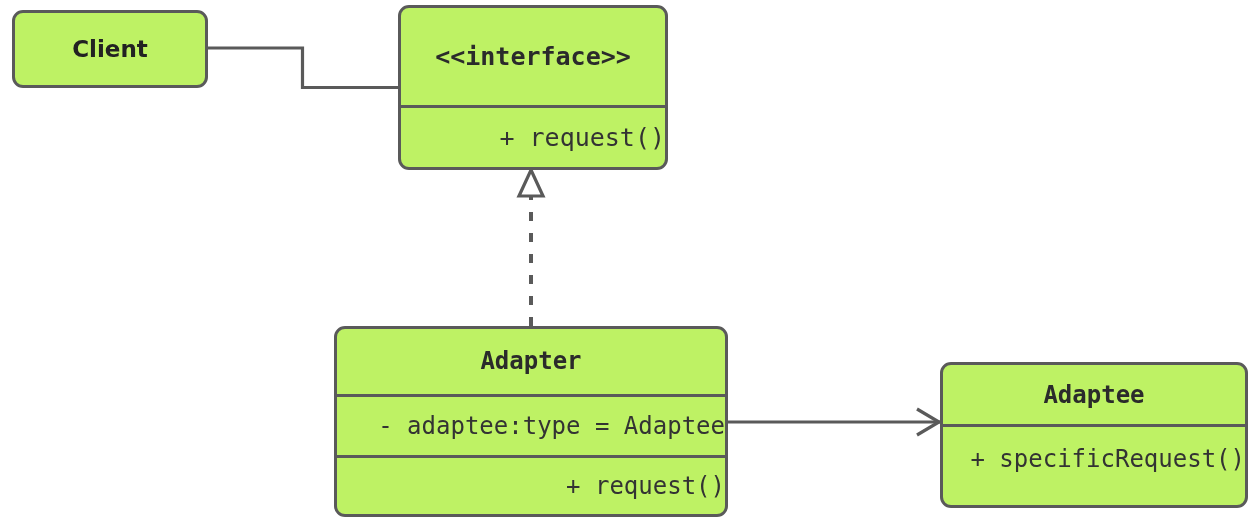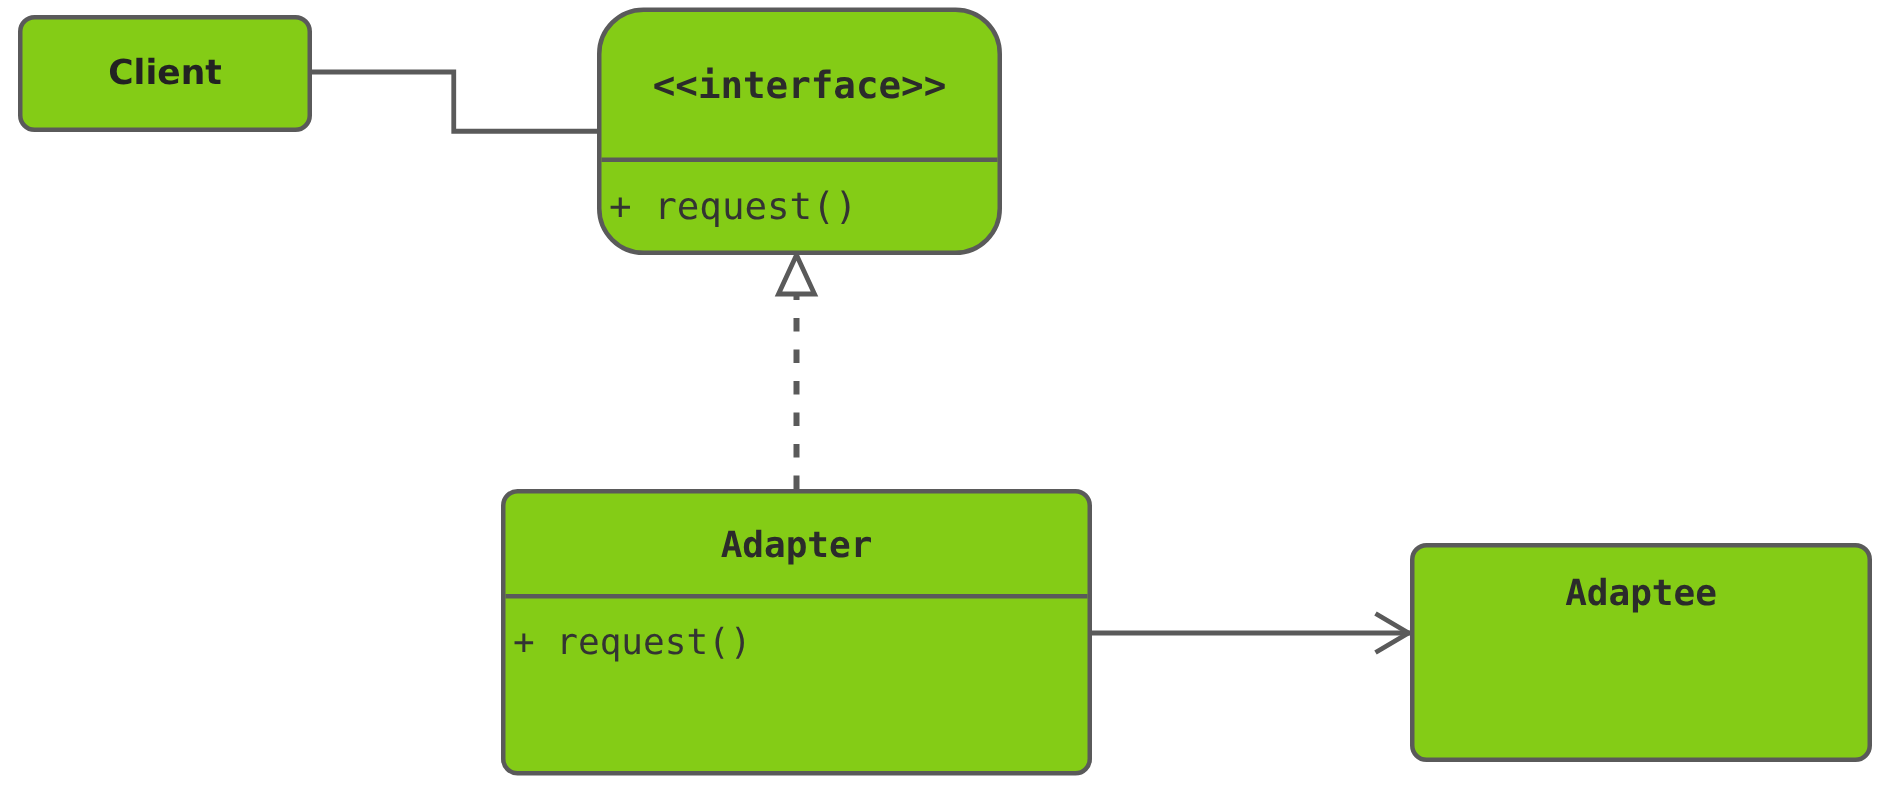--- a/index.html
+++ b/index.html
@@ -15,21 +15,21 @@
     position: relative;
     width: 1260px;
     height: 525px;
     background: #ffffff;
     overflow: hidden;
   }
   
   .uml-box {
     position: absolute;
     box-sizing: border-box;
-    background: #84cc16;
+    background: #bef264;
     border: 3px solid #5a5a5a;
     border-radius: 11px;
     z-index: 5;
     display: flex;
     flex-direction: column;
   }
   .compartment {
     box-sizing: border-box;
     display: flex;
     align-items: center;
@@ -37,21 +37,21 @@
   }
   .compartment + .compartment {
     border-top: 3px solid #5a5a5a;
   }
   .comp-title {
     justify-content: center;
     flex-direction: column;
     text-align: center;
   }
   .comp-member {
-    justify-content: flex-start;
+    justify-content: flex-end;
     padding-left: 5px;
   }
   .title-mono-bold {
     font-family: "DejaVu Sans Mono", monospace;
     font-weight: bold;
     color: #2b2b2b;
     letter-spacing: 0px;
   }
   .title-sans-bold {
     font-family: "DejaVu Sans", sans-serif;
@@ -71,21 +71,21 @@
   }
 
   
   #box-client {
     left: 12px;  top: 10px;  width: 196px; height: 78px;
   }
   #box-client .comp-title { height: 100%; }
   #box-client .title-sans-bold { font-size: 23px; }
 
   #box-target {
-    left: 398px; top: 5px; width: 270px; height: 165px; border-radius: 31px;
+    left: 398px; top: 5px; width: 270px; height: 165px;
   }
   #box-target .comp-title  { height: 101px; }
   #box-target .comp-member { height: 64px; }
   #box-target .title-mono-bold    { font-size: 25px; line-height: 30px; }
   #box-target .title-mono-regular { font-size: 25px; line-height: 34px; }
   #box-target .member-text        { font-size: 25px; }
 
   #box-adapter {
     left: 334px; top: 326px; width: 394px; height: 191px;
   }
@@ -175,24 +175,30 @@
     </div>
     <div class="compartment comp-member">
       <span class="member-text">+ request()</span>
     </div>
   </div>
 
   <div class="uml-box" id="box-adapter">
     <div class="compartment comp-title">
       <span class="title-mono-bold">Adapter</span>
     </div>
+    <div class="compartment comp-member comp-member-a">
+      <span class="member-text">- adaptee:type = Adaptee</span>
+    </div>
     <div class="compartment comp-member comp-member-b">
       <span class="member-text">+ request()</span>
     </div>
   </div>
 
   <div class="uml-box" id="box-adaptee">
     <div class="compartment comp-title">
       <span class="title-mono-bold">Adaptee</span>
     </div>
+    <div class="compartment comp-member">
+      <span class="member-text">+ specificRequest()</span>
+    </div>
   </div>
 
 </div>
 
 </body></html>

